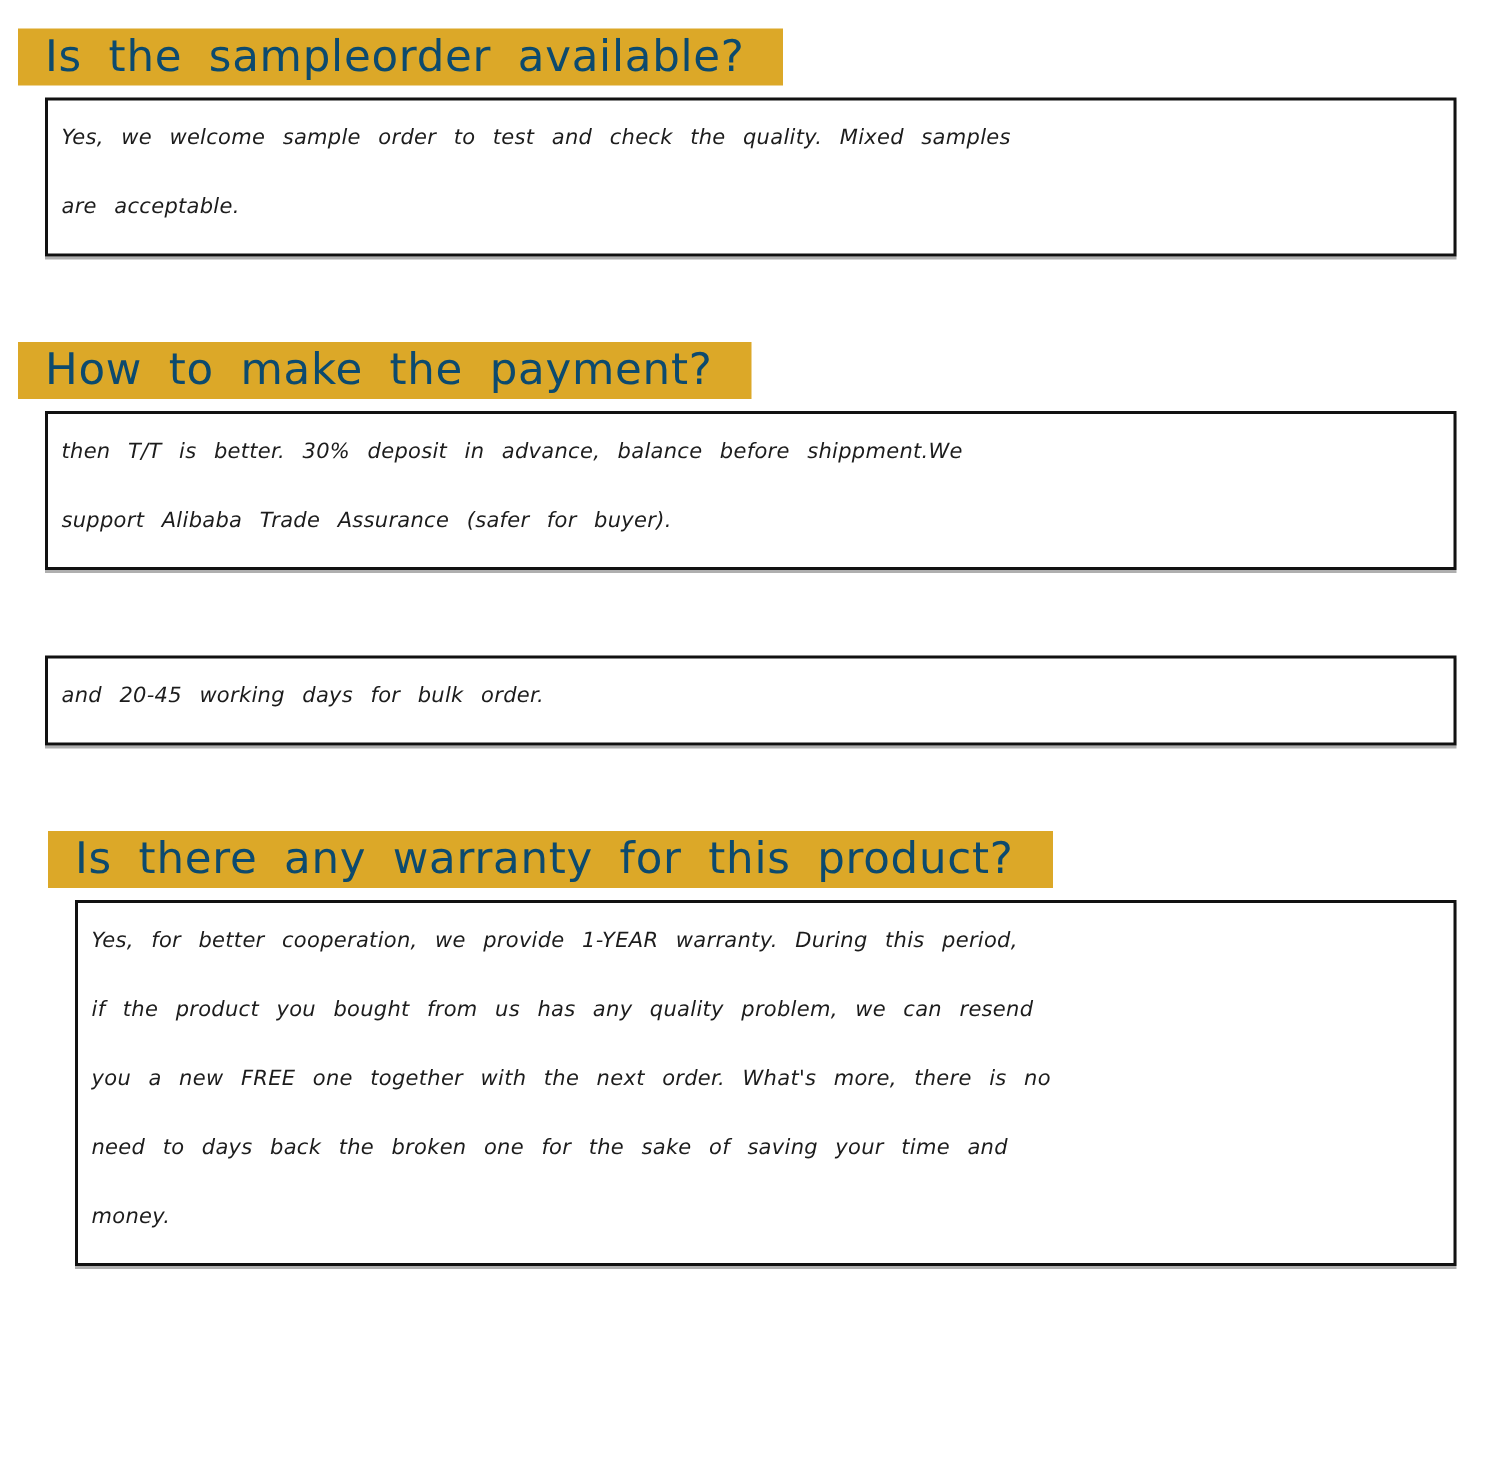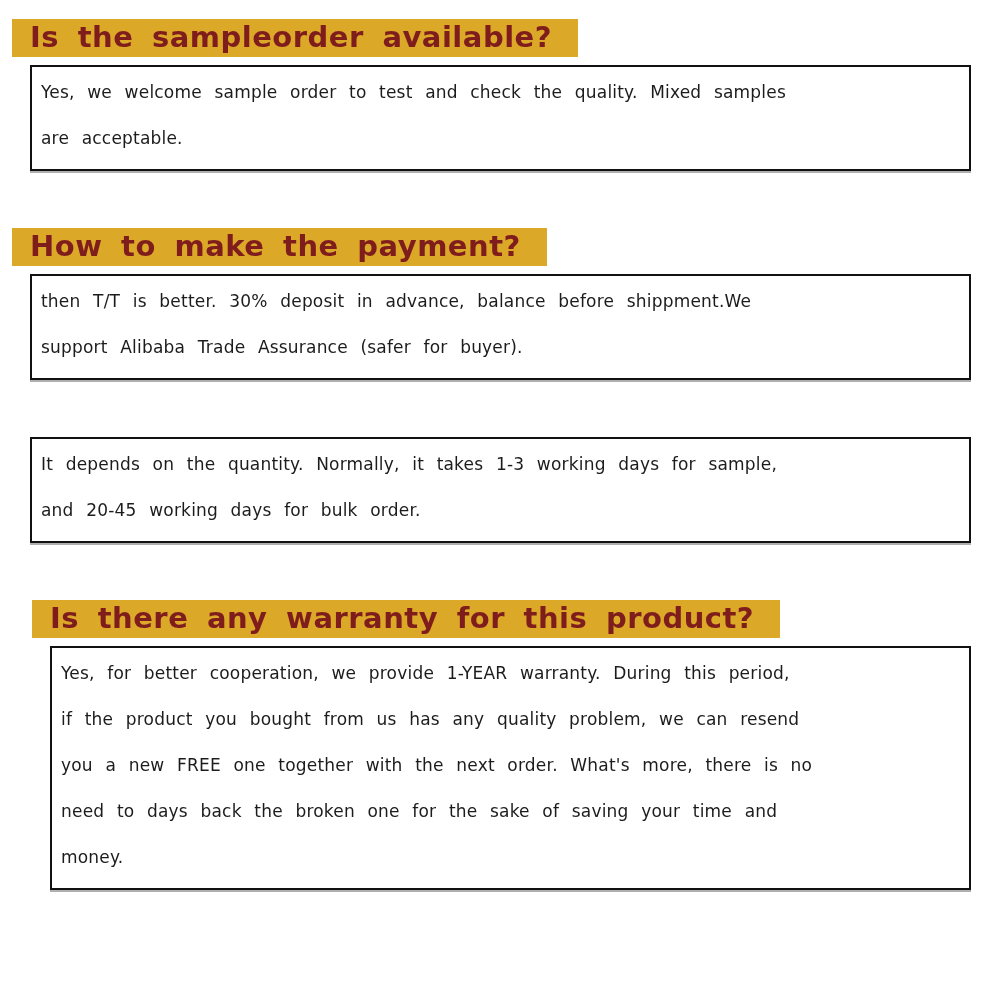--- a/index.html
+++ b/index.html
@@ -28,38 +28,38 @@
   }
   .question-highlight {
     display: inline-block;
     margin-left: 12px;
     background: var(--highlight-color, #dca828);
     padding: 4px 26px 5px 18px;
     font-size: 29px;
     line-height: 1.0;
     letter-spacing: 0.5px;
     word-spacing: 8px;
-    color: #7f1d1d;
+    color: #0c4a6e;
     white-space: nowrap;
-    font-weight: bold;
   }
   .answer-box {
     margin: 8px 29px 0 30px;
     border: 2px solid var(--border-color, #111111);
     box-shadow: 0 2px 0 rgba(110,110,110,0.55);
     padding: 2px 8px 8px 9px;
     background: #ffffff;
   }
   .answer-line {
-    font-size: 17px;
+    font-size: 14px;
     line-height: 46px;
     letter-spacing: 0.2px;
     word-spacing: 7px;
     white-space: nowrap;
     color: var(--text-color, #1c1c1c);
+    font-style: italic;
   }
 </style>
 </head>
 <body style="background: rgb(255, 255, 255);">
 
 <main class="faq-list">
 
     <section class="faq-section">
       <div class="question-highlight">
         <span>Is the sampleorder available?</span>
@@ -78,21 +78,20 @@
       <div class="answer-box">
 
         <div class="answer-line">then T/T is better. 30% deposit in advance, balance before shippment.We</div>
         <div class="answer-line">support Alibaba Trade Assurance (safer for buyer).</div>
       </div>
     </section>
 
     <section class="faq-section">
       <div class="answer-box">
 
-      <div class="answer-line">It depends on the quantity. Normally, it takes 1-3 working days for sample,</div>
         <div class="answer-line">and 20-45 working days for bulk order.</div>
       </div>
     </section>
 
     <section class="faq-section">
       <div class="question-highlight">
         <span>Is there any warranty for this product?</span>
       </div>
       <div class="answer-box">
 

